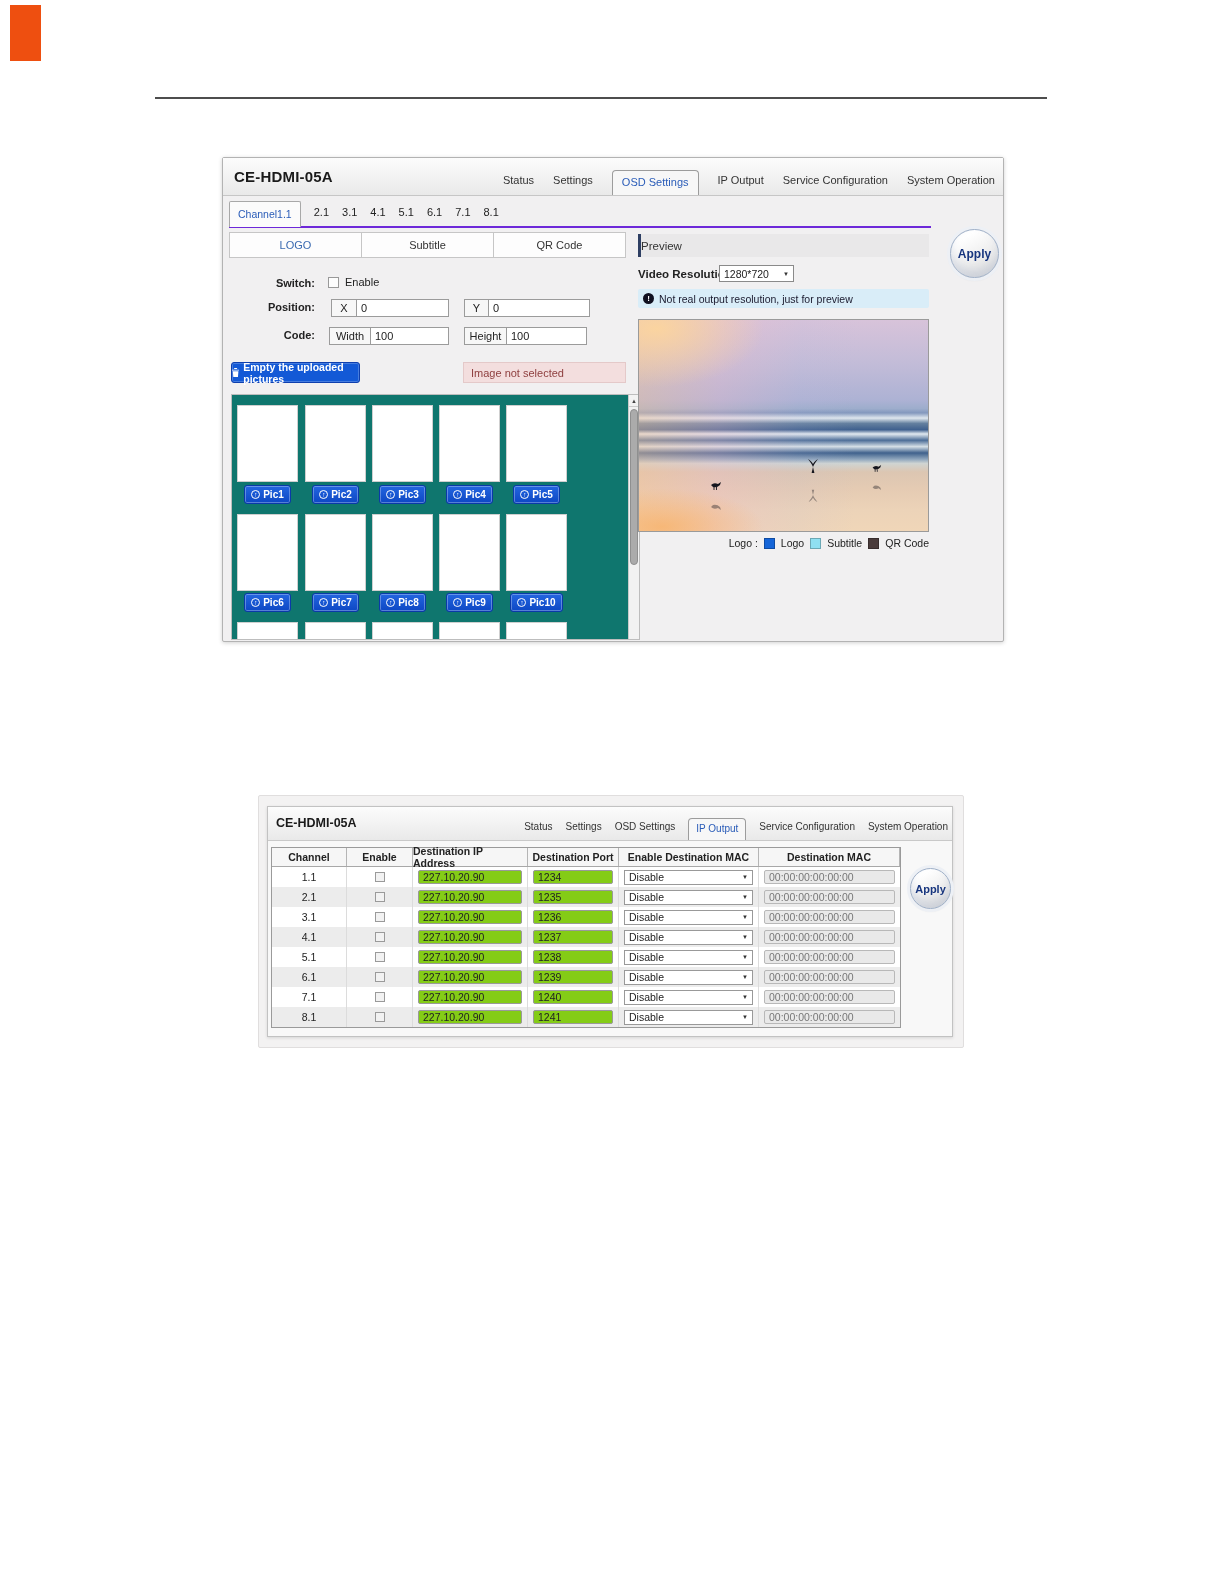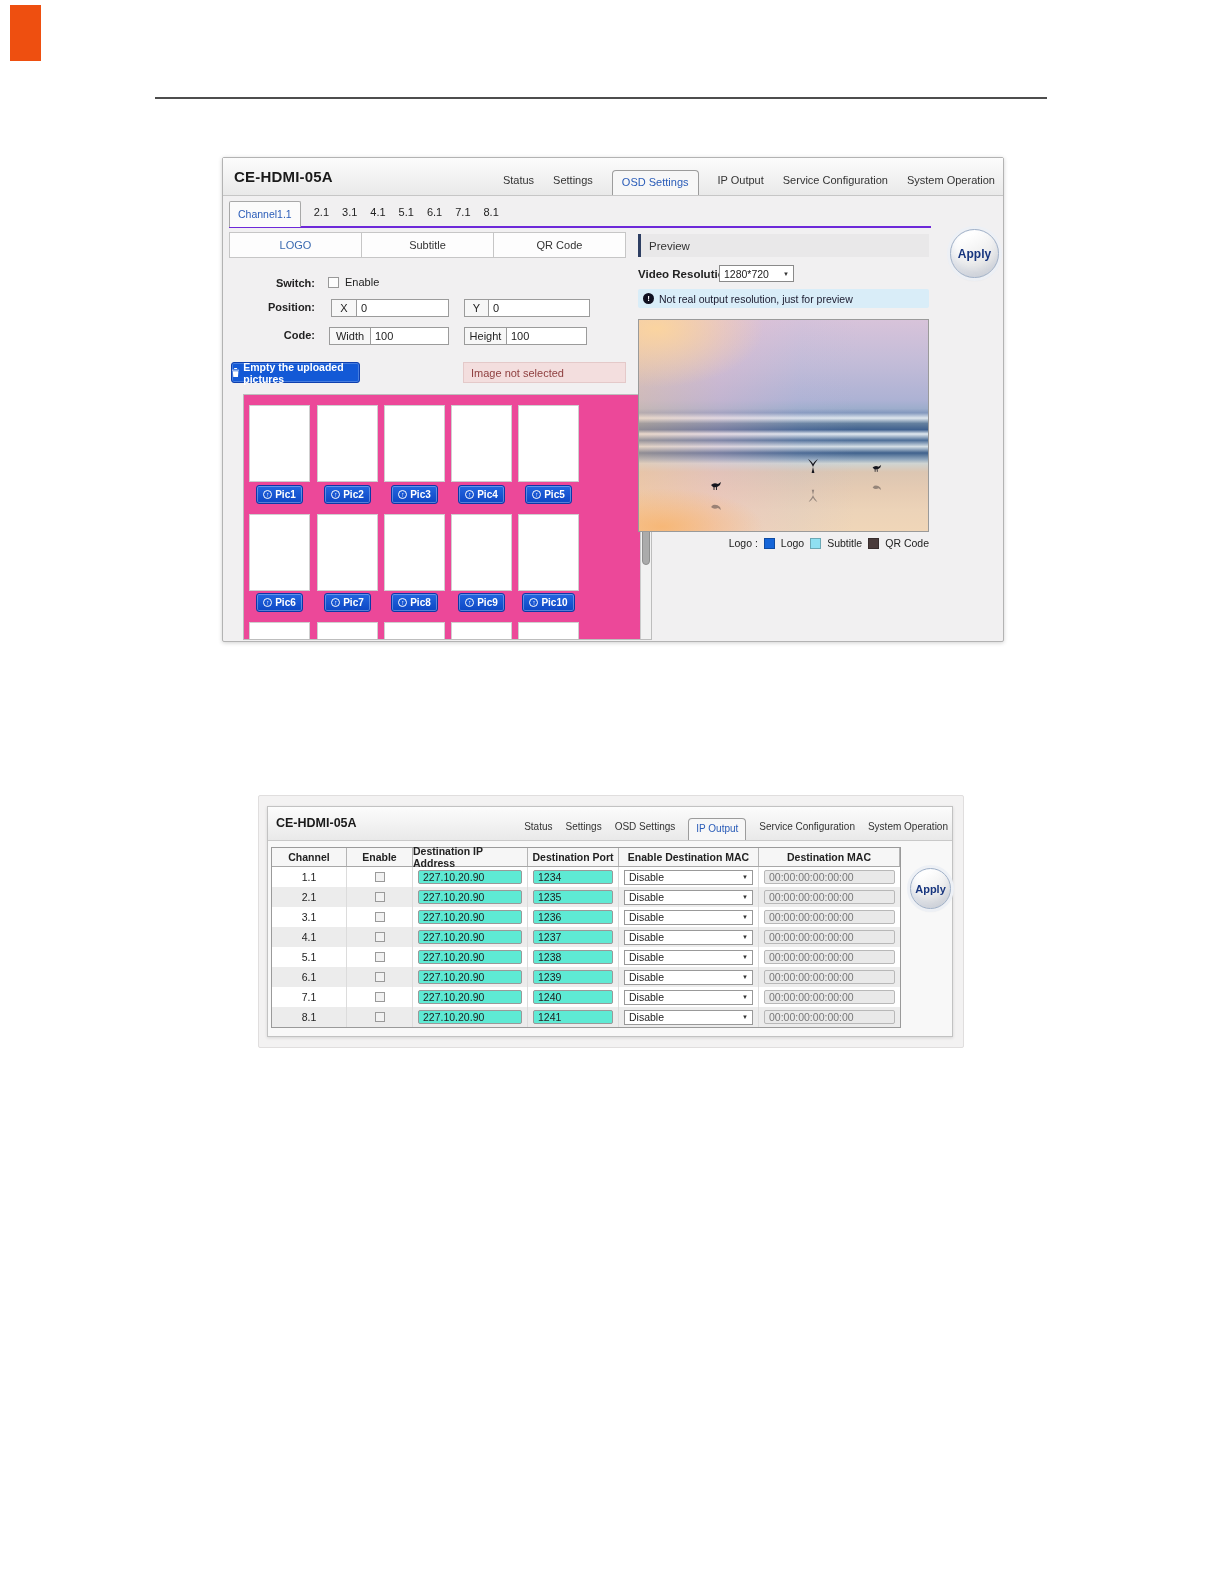--- a/index.html
+++ b/index.html
@@ -36,31 +36,31 @@
   .ftext{font-size:11px;color:#222;}
   .checkbox{width:11px;height:11px;background:#fdfdfd;border:1px solid #999;box-sizing:border-box;}
   .igroup{display:flex;height:18px;box-sizing:border-box;}
   .icell{border:1px solid #9b9b9b;background:#f7f7f7;display:flex;align-items:center;justify-content:center;font-size:11px;box-sizing:border-box;height:18px;}
   .ival{border:1px solid #9b9b9b;border-left:none;background:#fff;display:flex;align-items:center;padding-left:4px;font-size:11px;box-sizing:border-box;height:18px;}
 
   .empty-btn{left:8px;top:204px;width:129px;height:21px;background:#1359d6;border:1px solid #0e3fae;border-radius:3px;color:#fff;font-size:10.5px;font-weight:bold;display:flex;align-items:center;justify-content:center;gap:4px;box-sizing:border-box;box-shadow:inset 0 0 0 1px rgba(255,255,255,.22);}
   .alert-pink{left:240px;top:204px;width:163px;height:21px;background:#f3dede;border:1px solid #e4c9c9;color:#8f4040;font-size:11px;display:flex;align-items:center;padding-left:7px;box-sizing:border-box;}
 
   
-  .pic-grid{left:20px;top:236px;width:409px;height:246px;background:#ec4899;border:1px solid #bdbdbd;box-sizing:border-box;overflow:hidden;}
+  .pic-grid{left:8px;top:236px;width:409px;height:246px;background:#0f766e;border:1px solid #bdbdbd;box-sizing:border-box;overflow:hidden;}
   .pic-box{position:absolute;width:61px;height:77px;background:#fff;border:1px solid #cfcfcf;box-sizing:border-box;}
   .pic-btn-wrap{position:absolute;width:71px;display:flex;justify-content:center;}
   .pic-btn{height:17px;background:linear-gradient(#2466e0,#0d47c4);border:1px solid #0a39a8;border-radius:3px;color:#fff;font-size:10px;font-weight:bold;display:flex;align-items:center;gap:3px;padding:0 6px;box-shadow:inset 0 0 0 1px rgba(255,255,255,.3);}
   .up-icon{width:9px;height:9px;border:1px solid #fff;border-radius:50%;display:flex;align-items:center;justify-content:center;font-size:7px;line-height:1;box-sizing:border-box;}
   .sbar{position:absolute;right:0;top:0;width:11px;height:100%;background:#f2f2f2;border-left:1px solid #cacaca;box-sizing:border-box;}
   .sb-up{height:11px;display:flex;align-items:center;justify-content:center;font-size:6px;color:#444;border-bottom:1px solid #ccc;}
   .sb-thumb{position:absolute;left:1px;right:1px;top:14px;height:156px;background:#ababab;border:1px solid #8f8f8f;border-radius:4px;box-sizing:border-box;}
 
   
-  .pv-header{left:415px;top:76px;width:291px;height:23px;background:#e9e8e9;border-left:3px solid #2e3f63;display:flex;align-items:center;padding-left:8px;font-size:11.5px;color:#333;box-sizing:border-box;}
+  .pv-header{left:415px;top:76px;width:291px;height:23px;background:#e9e8e9;border-left:3px solid #2e3f63;display:flex;align-items:center;font-size:11.5px;color:#333;box-sizing:border-box;}
   .pv-res-label{left:415px;top:110px;font-size:11.5px;font-weight:bold;color:#222;}
   .pv-select{left:496px;top:107px;width:75px;height:17px;border:1px solid #8a8a8a;background:#fff;font-size:10.5px;display:flex;align-items:center;justify-content:space-between;padding:0 4px;box-sizing:border-box;}
   .arrow-down{font-size:6px;color:#333;}
   .pv-info{left:415px;top:131px;width:291px;height:19px;background:#d9edf8;border-radius:2px;display:flex;align-items:center;gap:5px;padding-left:5px;font-size:10.5px;color:#1a1a2e;box-sizing:border-box;}
   .info-icon{width:11px;height:11px;background:#101020;border-radius:50%;color:#fff;font-size:8px;font-weight:bold;display:flex;align-items:center;justify-content:center;flex:0 0 auto;}
   .pv-image{left:415px;top:161px;width:291px;height:213px;border:1px solid #9a9a9a;box-sizing:border-box;overflow:hidden;
     background:
       radial-gradient(ellipse 60% 45% at 6% 4%, rgba(252,213,158,.95), rgba(252,213,158,0) 62%),
       radial-gradient(ellipse 50% 26% at 8% 98%, rgba(248,178,105,.8), rgba(248,178,105,0) 70%),
       linear-gradient(92deg, rgba(246,196,154,.45) 0%, rgba(238,186,200,.32) 28%, rgba(190,186,220,.12) 55%, rgba(150,165,205,0) 75%),
@@ -83,21 +83,21 @@
   .tabs2 .tab{margin-bottom:8px;}
   .tabs2 .tab.active{margin-bottom:0;padding:4px 7px 6px;}
 
   .iptable{left:3px;top:40px;width:630px;border:1px solid #9a9a9a;box-sizing:border-box;background:#fff;}
   .trow{display:flex;height:20px;}
   .trow.head{height:18px;background:#f6f6f6;border-bottom:1px solid #a8a8a8;}
   .trow.alt{background:#ececec;}
   .tcell{display:flex;align-items:center;justify-content:center;font-size:10.5px;box-sizing:border-box;border-right:1px solid #dcdcdc;height:100%;}
   .trow.head .tcell{font-weight:bold;border-right:1px solid #b5b5b5;}
   .tcell:last-child{border-right:none;}
-  .tinput{height:14px;background:#5eead4;border:1px solid #999;border-radius:2px;display:flex;align-items:center;padding-left:4px;font-size:10.5px;box-sizing:border-box;width:calc(100% - 10px);}
+  .tinput{height:14px;background:#84cc16;border:1px solid #999;border-radius:2px;display:flex;align-items:center;padding-left:4px;font-size:10.5px;box-sizing:border-box;width:calc(100% - 10px);}
   .tinput.disabled{background:#e9e9e9;border-color:#b8b8b8;color:#777;}
   .tselect{height:15px;background:#fff;border:1px solid #999;display:flex;align-items:center;justify-content:space-between;padding:0 4px;font-size:10.5px;box-sizing:border-box;width:calc(100% - 10px);}
   .cb2{width:10px;height:10px;background:#f2f2f2;border:1px solid #9a9a9a;box-sizing:border-box;}
 
   
   .logo{left:500px;top:1446px;width:260px;height:64px;display:flex;align-items:flex-end;}
   .logo-text{font-size:60px;font-weight:bold;color:#F58220;letter-spacing:-2px;line-height:1;transform:scaleX(.73);transform-origin:left bottom;margin-bottom:-8px;margin-left:2px;}
 </style>
 </head>
 <body>

